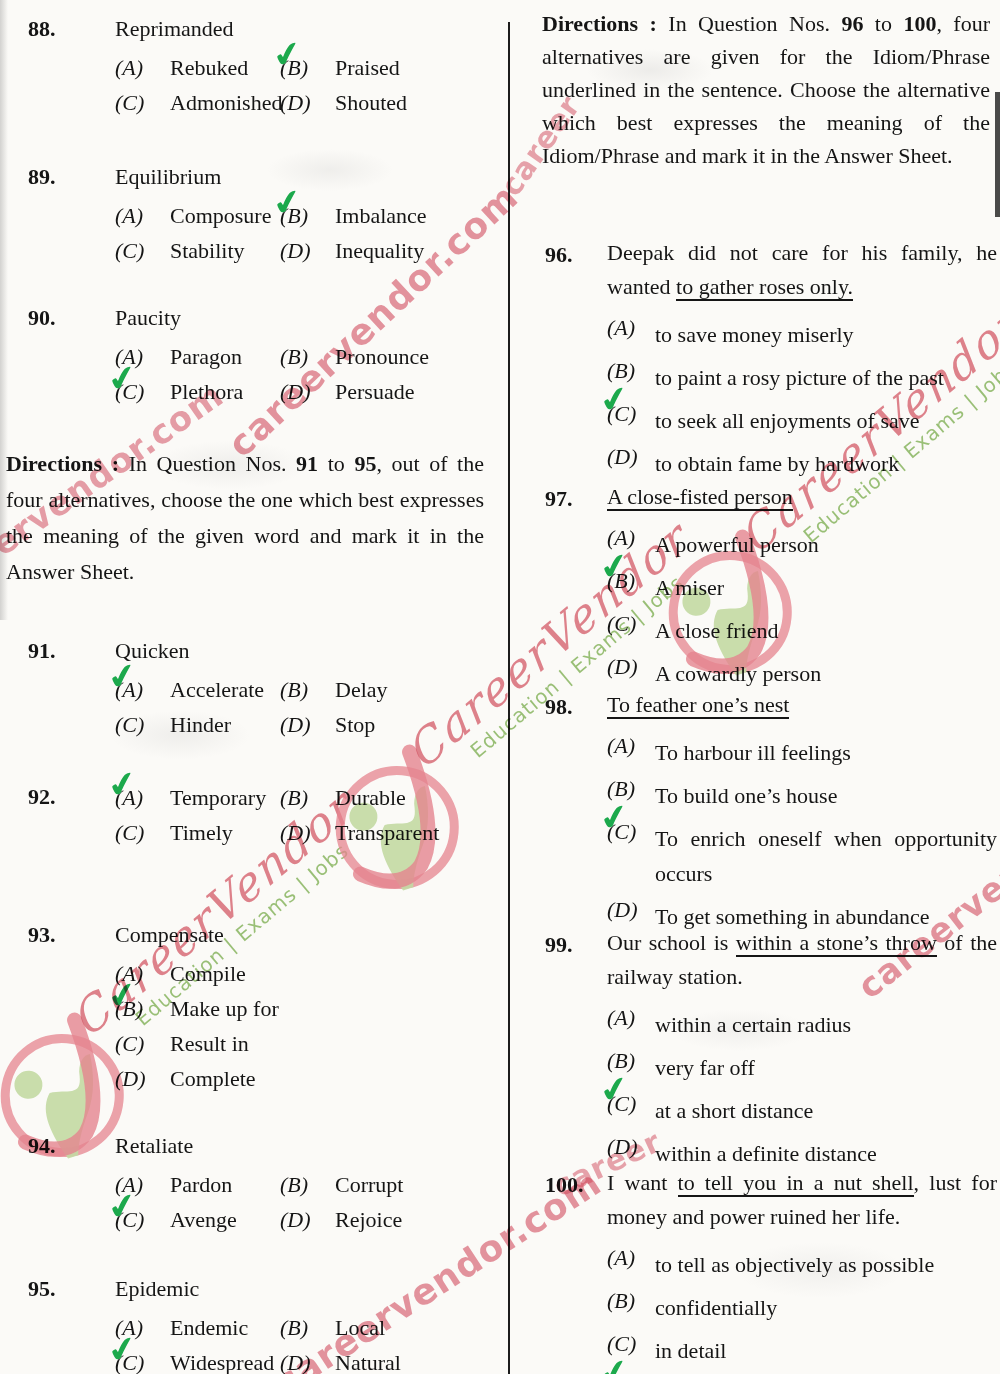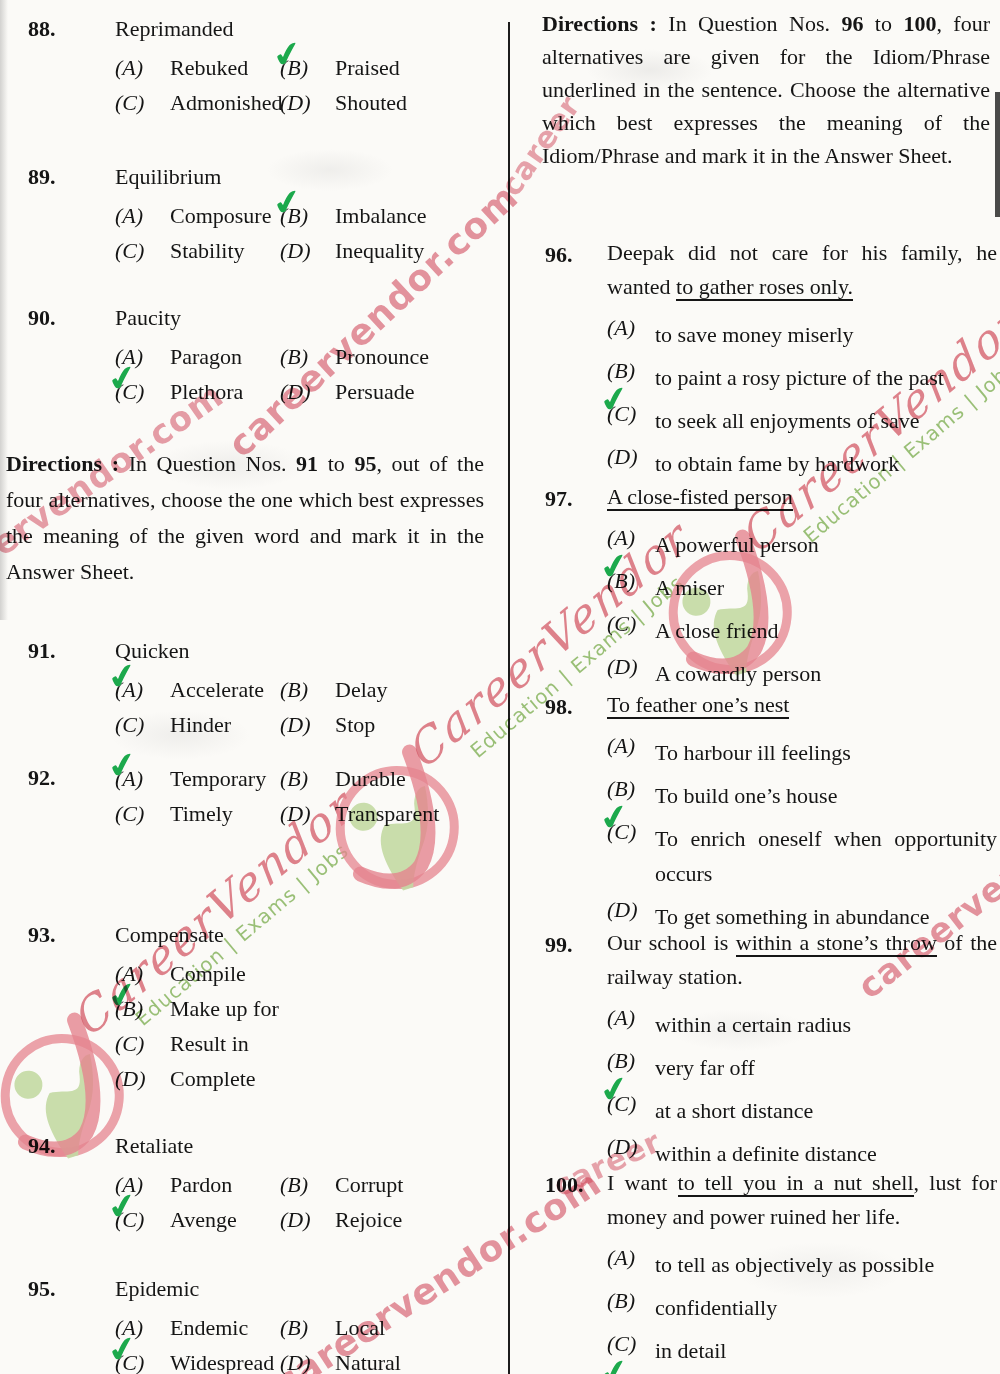--- a/index.html
+++ b/index.html
@@ -163,21 +163,21 @@
         <span class="ol"><i>(C)</i></span>
         <span class="ot">Hinder</span>
       </div>
     <div class="opt">
         <span class="ol"><i>(D)</i></span>
         <span class="ot">Stop</span>
       </div>
   </div>
 </div>
 
-<div class="q q-left" style="top:759px">
+<div class="q q-left" style="top:778px">
   <span class="qnum">92.</span>
   <div class="opts2">
     <div class="opt">
         <span class="ol"><i>(A)</i><b class="check">✔</b></span>
         <span class="ot">Temporary</span>
       </div>
     <div class="opt">
         <span class="ol"><i>(B)</i></span>
         <span class="ot">Durable</span>
       </div>

